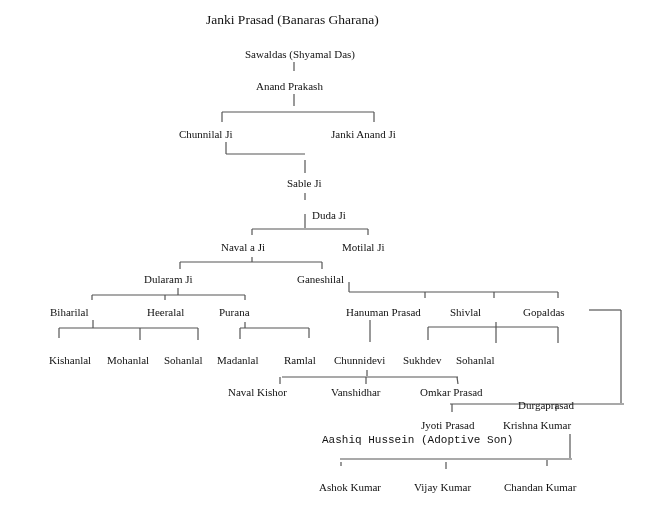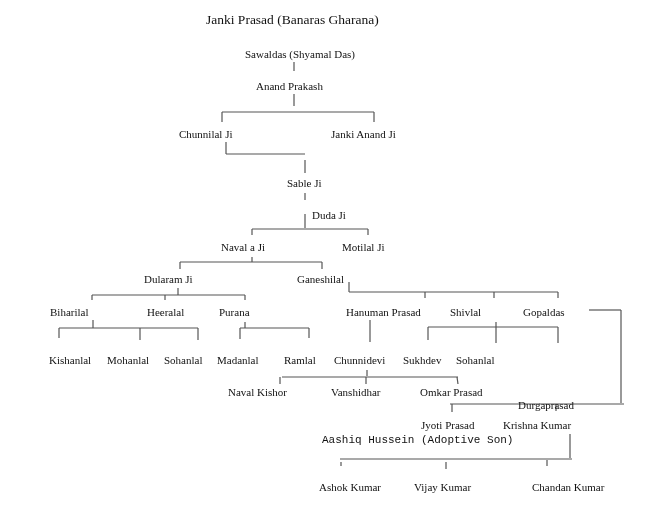--- a/index.html
+++ b/index.html
@@ -115,13 +115,13 @@
 <div class="node" style="left:456px;top:353px;">Sohanlal</div>
 <div class="node" style="left:518px;top:353px;margin-top:45px;">Durgaprasad</div>
 <div class="node" style="left:228px;top:385px;">Naval Kishor</div>
 <div class="node" style="left:331px;top:385px;">Vanshidhar</div>
 <div class="node" style="left:420px;top:385px;">Omkar Prasad</div>
 <div class="node" style="left:421px;top:418px;">Jyoti Prasad</div>
 <div class="node" style="left:503px;top:418px;">Krishna Kumar</div>
 <div class="node" style="left:322px;top:433px;font-family:Liberation Mono, monospace;">Aashiq Hussein (Adoptive Son)</div>
 <div class="node" style="left:319px;top:480px;">Ashok Kumar</div>
 <div class="node" style="left:414px;top:480px;">Vijay Kumar</div>
-<div class="node" style="left:532px;top:480px;">Chandan Kumar</div>
+<div class="node" style="left:504px;top:480px;">Chandan Kumar</div>
 
 </body></html>

